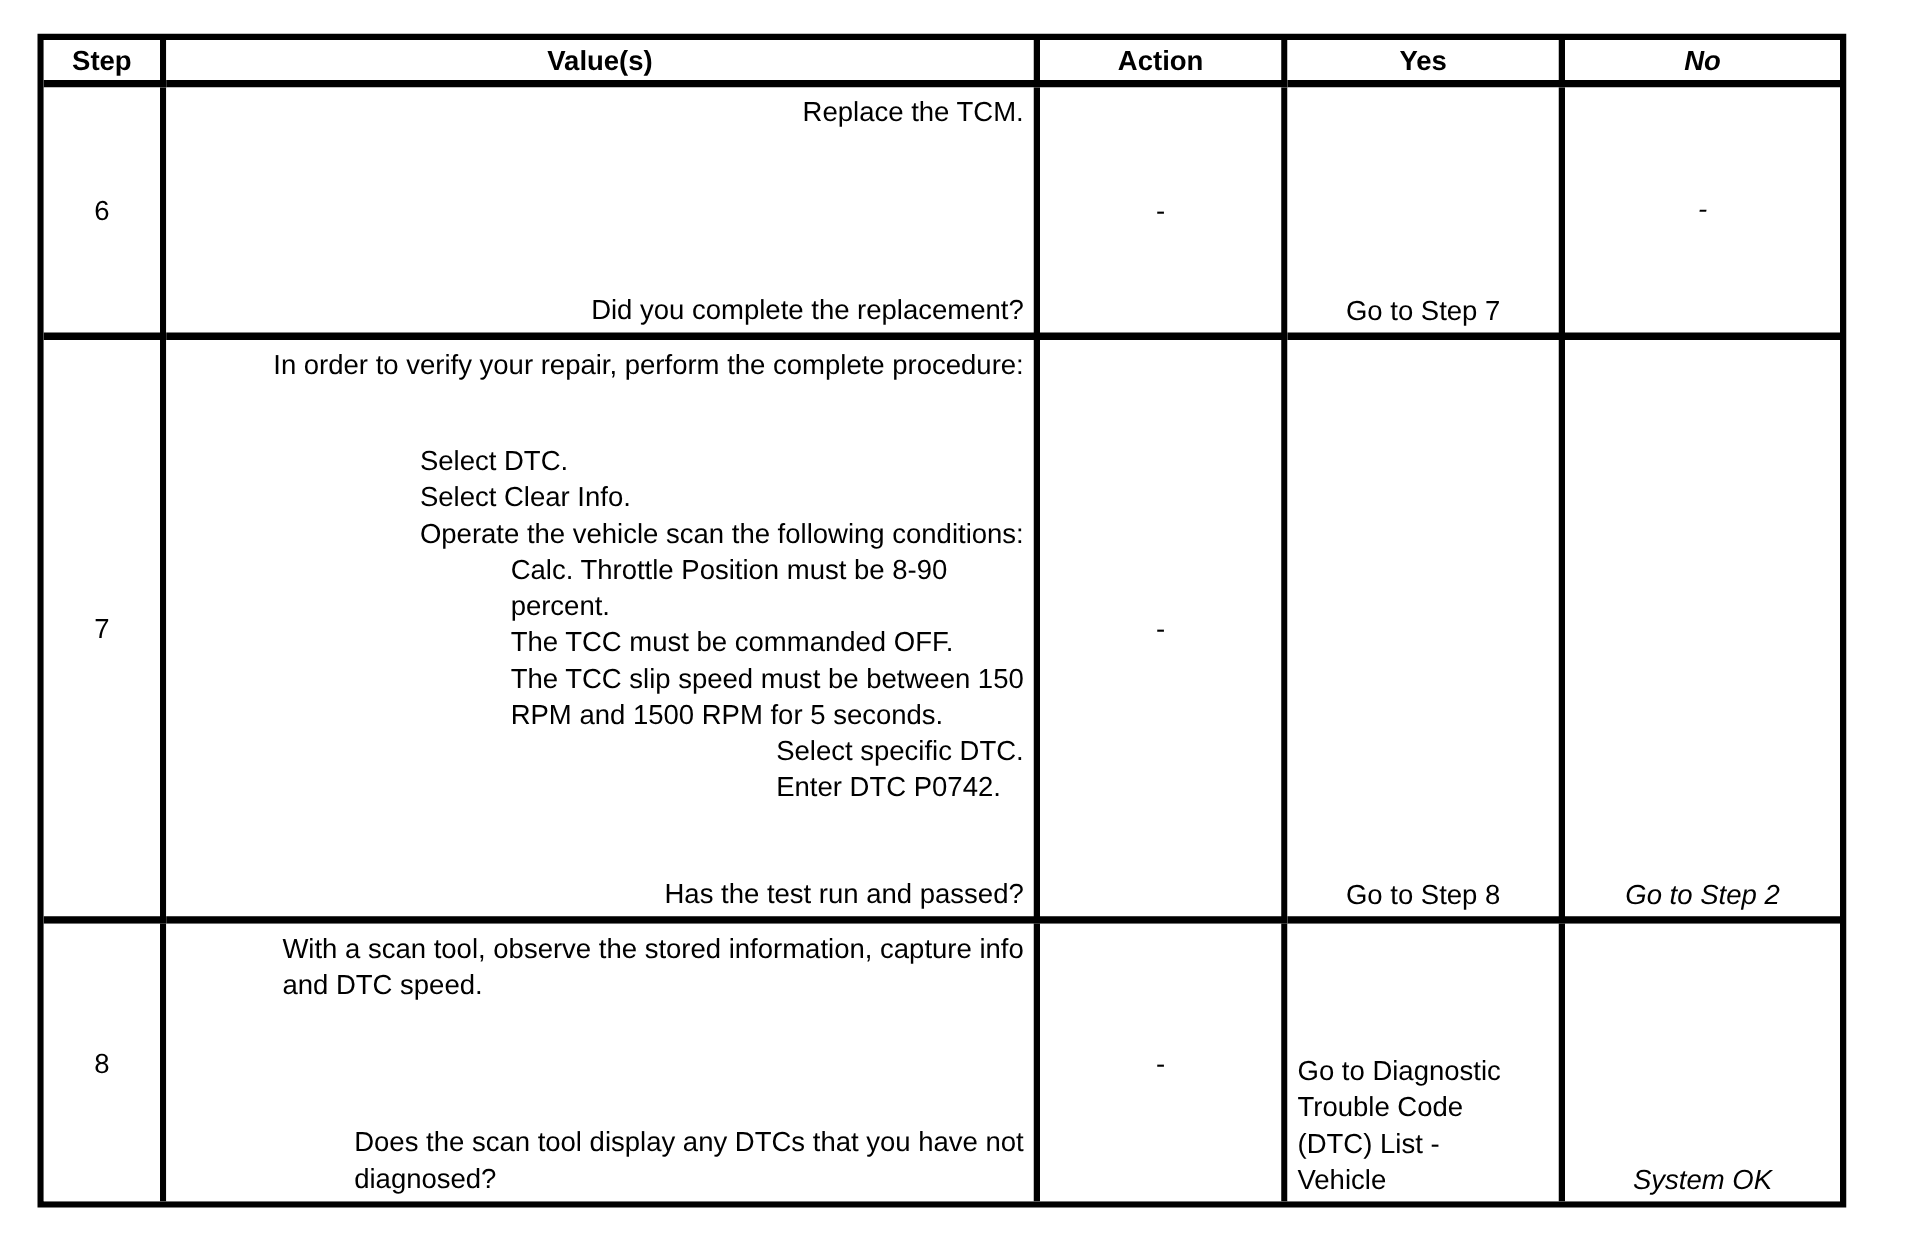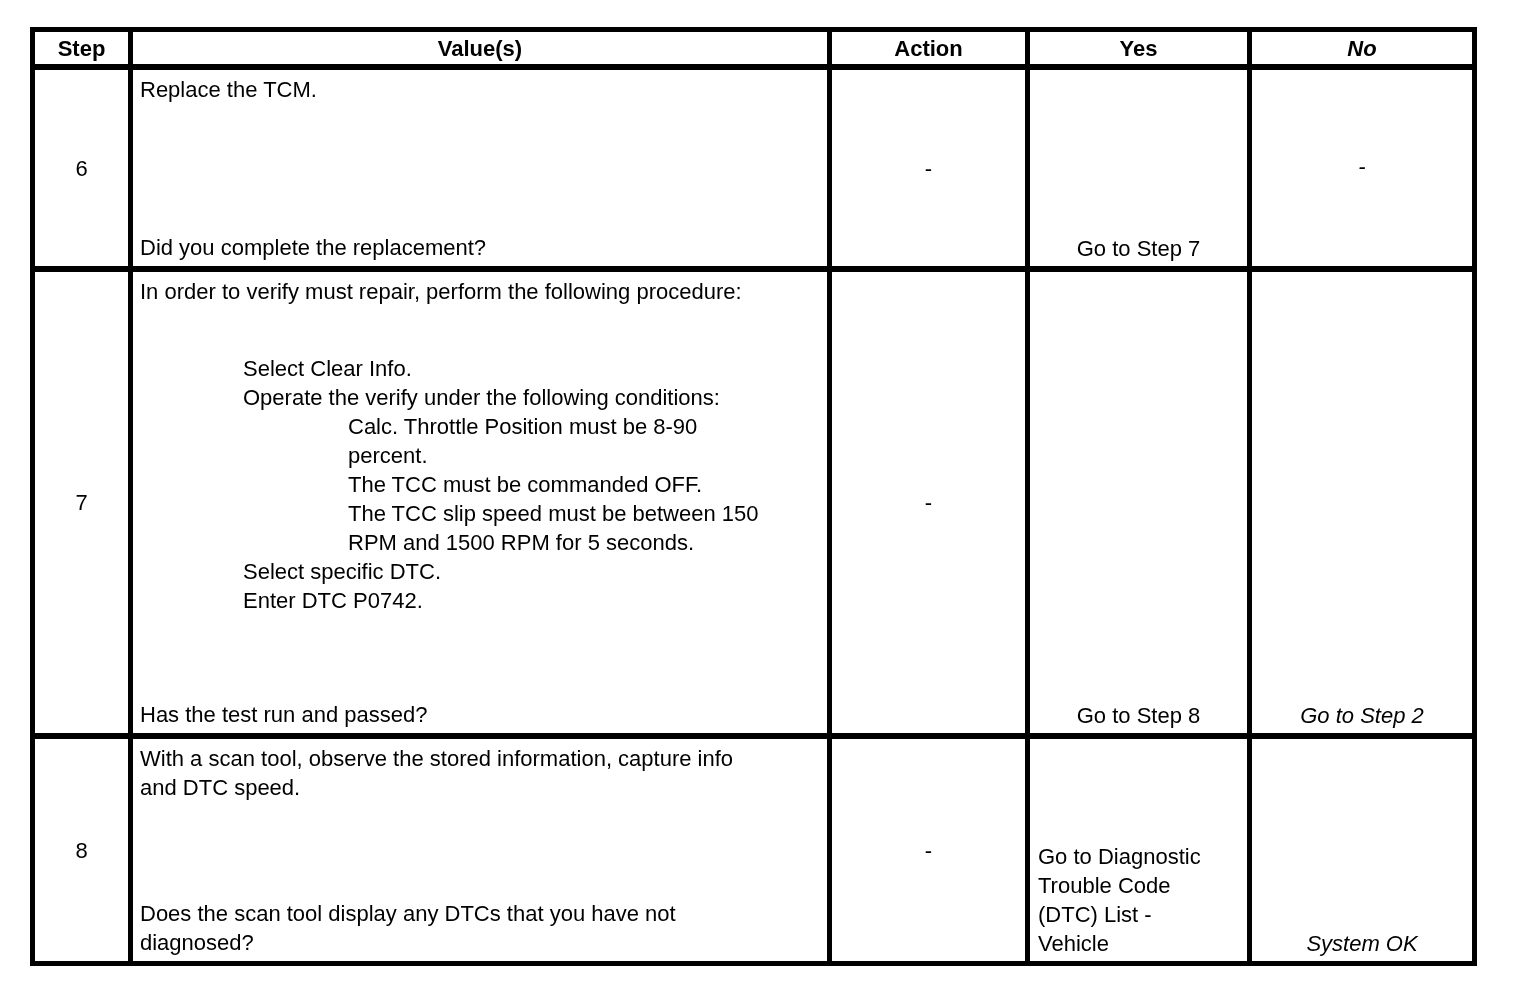--- a/index.html
+++ b/index.html
@@ -48,20 +48,21 @@
   }
   .step-cell {
     display: flex;
     align-items: center;
     justify-content: center;
   }
   .action-cell {
     display: flex;
     flex-direction: column;
     padding: 5px 8px 4px 7px;
+    align-items: flex-end;
   }
   .action-line { white-space: pre; }
   .indent-0 { padding-left: 0; }
   .indent-1 { padding-left: 103px; }
   .indent-2 { padding-left: 208px; }
   .gap-after { margin-bottom: 48px; }
   .question-block { margin-top: auto; }
   .value-cell {
     display: flex;
     align-items: center;
@@ -107,25 +108,26 @@
         <div class="yn-line">Go to Step 7</div>
       </div>
       <div class="cell yn-cell valign-middle halign-center col-last">
         <div class="yn-line">-</div>
       </div>
       <div class="cell step-cell">
         <div class="step-number">7</div>
       </div>
       <div class="cell action-cell">
         <div class="action-block gap-after">
-          <div class="action-line indent-0">In order to verify must repair, perform the following procedure:</div>
+          <div class="action-line indent-0">In order to verify your repair, perform the complete procedure:</div>
         </div>
         <div class="action-block">
+          <div class="action-line indent-1">Select DTC.</div>
           <div class="action-line indent-1">Select Clear Info.</div>
-          <div class="action-line indent-1">Operate the verify under the following conditions:</div>
+          <div class="action-line indent-1">Operate the vehicle scan the following conditions:</div>
         </div>
         <div class="action-block">
           <div class="action-line indent-2">Calc. Throttle Position must be 8-90</div>
           <div class="action-line indent-2">percent.</div>
           <div class="action-line indent-2">The TCC must be commanded OFF.</div>
           <div class="action-line indent-2">The TCC slip speed must be between 150</div>
           <div class="action-line indent-2">RPM and 1500 RPM for 5 seconds.</div>
         </div>
         <div class="action-block">
           <div class="action-line indent-1">Select specific DTC.</div>

